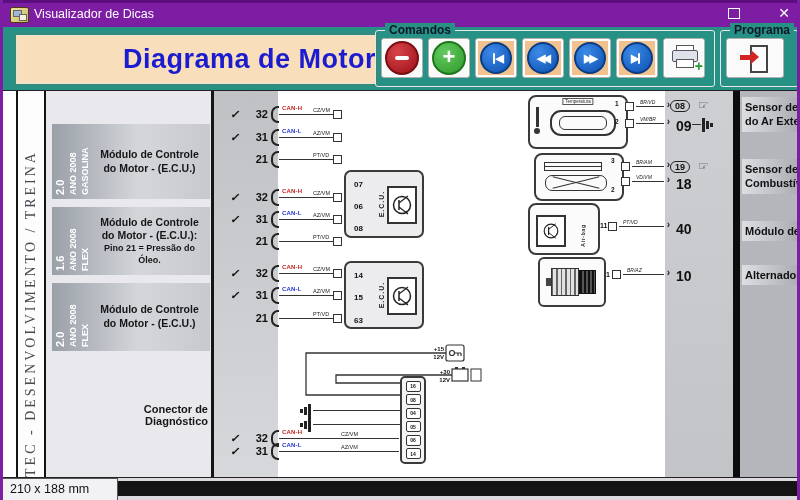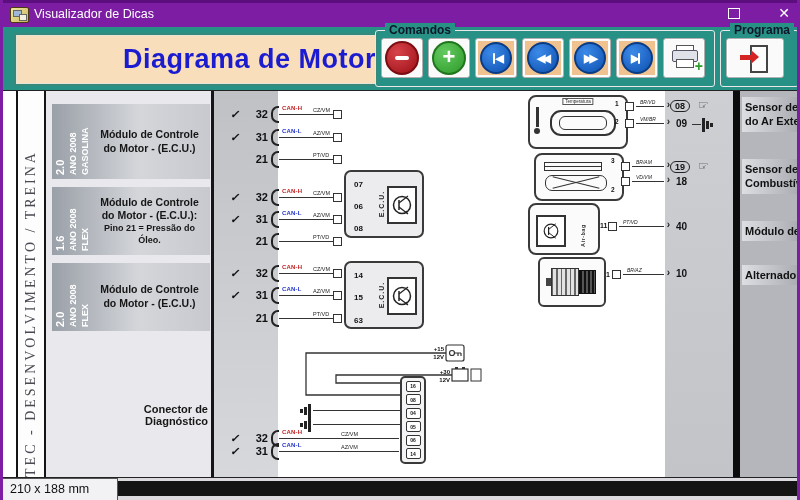--- a/index.html
+++ b/index.html
@@ -62,21 +62,21 @@
   .panelA{position:absolute;left:46px;top:0;bottom:0;width:165px;background:#e9e9ed;}
   .vdiv1{position:absolute;left:211px;top:0;bottom:0;width:2.5px;background:#151515;z-index:5;}
   .panelB{position:absolute;left:213px;top:0;bottom:0;width:65px;background:linear-gradient(180deg,#bfc1c5,#d6d8dc);}
   .panelC{position:absolute;left:665px;top:0;bottom:0;width:68px;background:linear-gradient(180deg,#cdcfd3,#c2c4c8);}
   .vdiv2{position:absolute;left:733px;top:0;bottom:0;width:7px;background:#0c0c0c;z-index:5;}
   .panelD{position:absolute;left:740px;top:0;bottom:0;width:57px;background:#b4b6bc;}
   .rlabel{position:absolute;left:742px;width:55px;background:linear-gradient(90deg,#dcdee2,#a9abb1);
           color:#111;font-weight:bold;font-size:11px;line-height:1.3;padding:3px 0 3px 3px;
           overflow:hidden;white-space:nowrap;z-index:6;}
   .mblock{position:absolute;left:52px;width:158px;display:flex;
-          background:linear-gradient(90deg,#9aa0a8,#d4d6da 55%,#c7c9cf);}
+          background:linear-gradient(90deg,#9aa0a8,#d4d6da 55%,#c7c9cf);margin-top:20px;}
   .mtag{width:40px;display:flex;justify-content:center;gap:2px;padding:4px 0;overflow:hidden;}
   .mtag span{writing-mode:vertical-rl;transform:rotate(180deg);color:#fff;font-weight:bold;white-space:nowrap;}
   .mtag .ver{font-size:11px;}
   .mtag .ano{font-size:9px;}
   .mtag .fuel{font-size:9px;}
   .mtext{flex:1;display:flex;flex-direction:column;justify-content:center;text-align:center;
          font-weight:bold;font-size:10.5px;color:#161616;line-height:1.3;padding-right:3px;}
   .mtext .l3{font-size:9px;}
   .diaglabel{position:absolute;left:80px;top:312px;width:128px;text-align:right;
              font-weight:bold;font-size:11px;color:#161616;}
@@ -136,21 +136,21 @@
   .altdraw::before{content:"";width:5px;height:8px;background:#444;}
   .altdraw .ribs{flex:1;height:26px;border:1px solid #333;
                  background:repeating-linear-gradient(90deg,#666 0 1.5px,#e2e2e2 1.5px 4.5px);}
   .altdraw::after{content:"";width:15px;height:22px;border:1px solid #111;
                   background:repeating-linear-gradient(90deg,#111 0 2px,#555 2px 4px);}
   .cpnum{position:absolute;font-size:6.5px;font-weight:bold;color:#111;}
   .sq{position:absolute;width:7px;height:7px;border:1.5px solid #333;background:#fff;}
   .cw{position:absolute;height:1.3px;background:#333;}
   .cwl{position:absolute;left:4px;top:-7px;font-size:5px;color:#222;}
   .chev{position:absolute;right:-6px;top:-7.5px;font-size:10px;font-weight:bold;color:#222;font-style:normal;}
-  .cpin{position:absolute;font-weight:bold;font-size:10px;color:#111;z-index:6;}
+  .cpin{position:absolute;font-weight:bold;font-size:14px;color:#111;z-index:6;}
   .oval{border:1.5px solid #222;border-radius:9px;padding:0 4px;font-size:9px;}
   .hand{position:absolute;font-size:12px;color:#222;z-index:6;}
   
   .status{position:absolute;left:0;top:478px;width:800px;height:22px;background:#dcdade;}
   .sizebox{position:absolute;left:0;top:0;width:118px;height:22px;background:#f2f1f4;
            border-top:1.5px solid #555;border-right:1.5px solid #555;box-sizing:border-box;
            font-size:12.5px;color:#111;line-height:20px;padding-left:10px;}
   .hscroll{position:absolute;left:118px;right:3px;top:3px;height:15px;background:#141414;}
 </style>
 </head>

